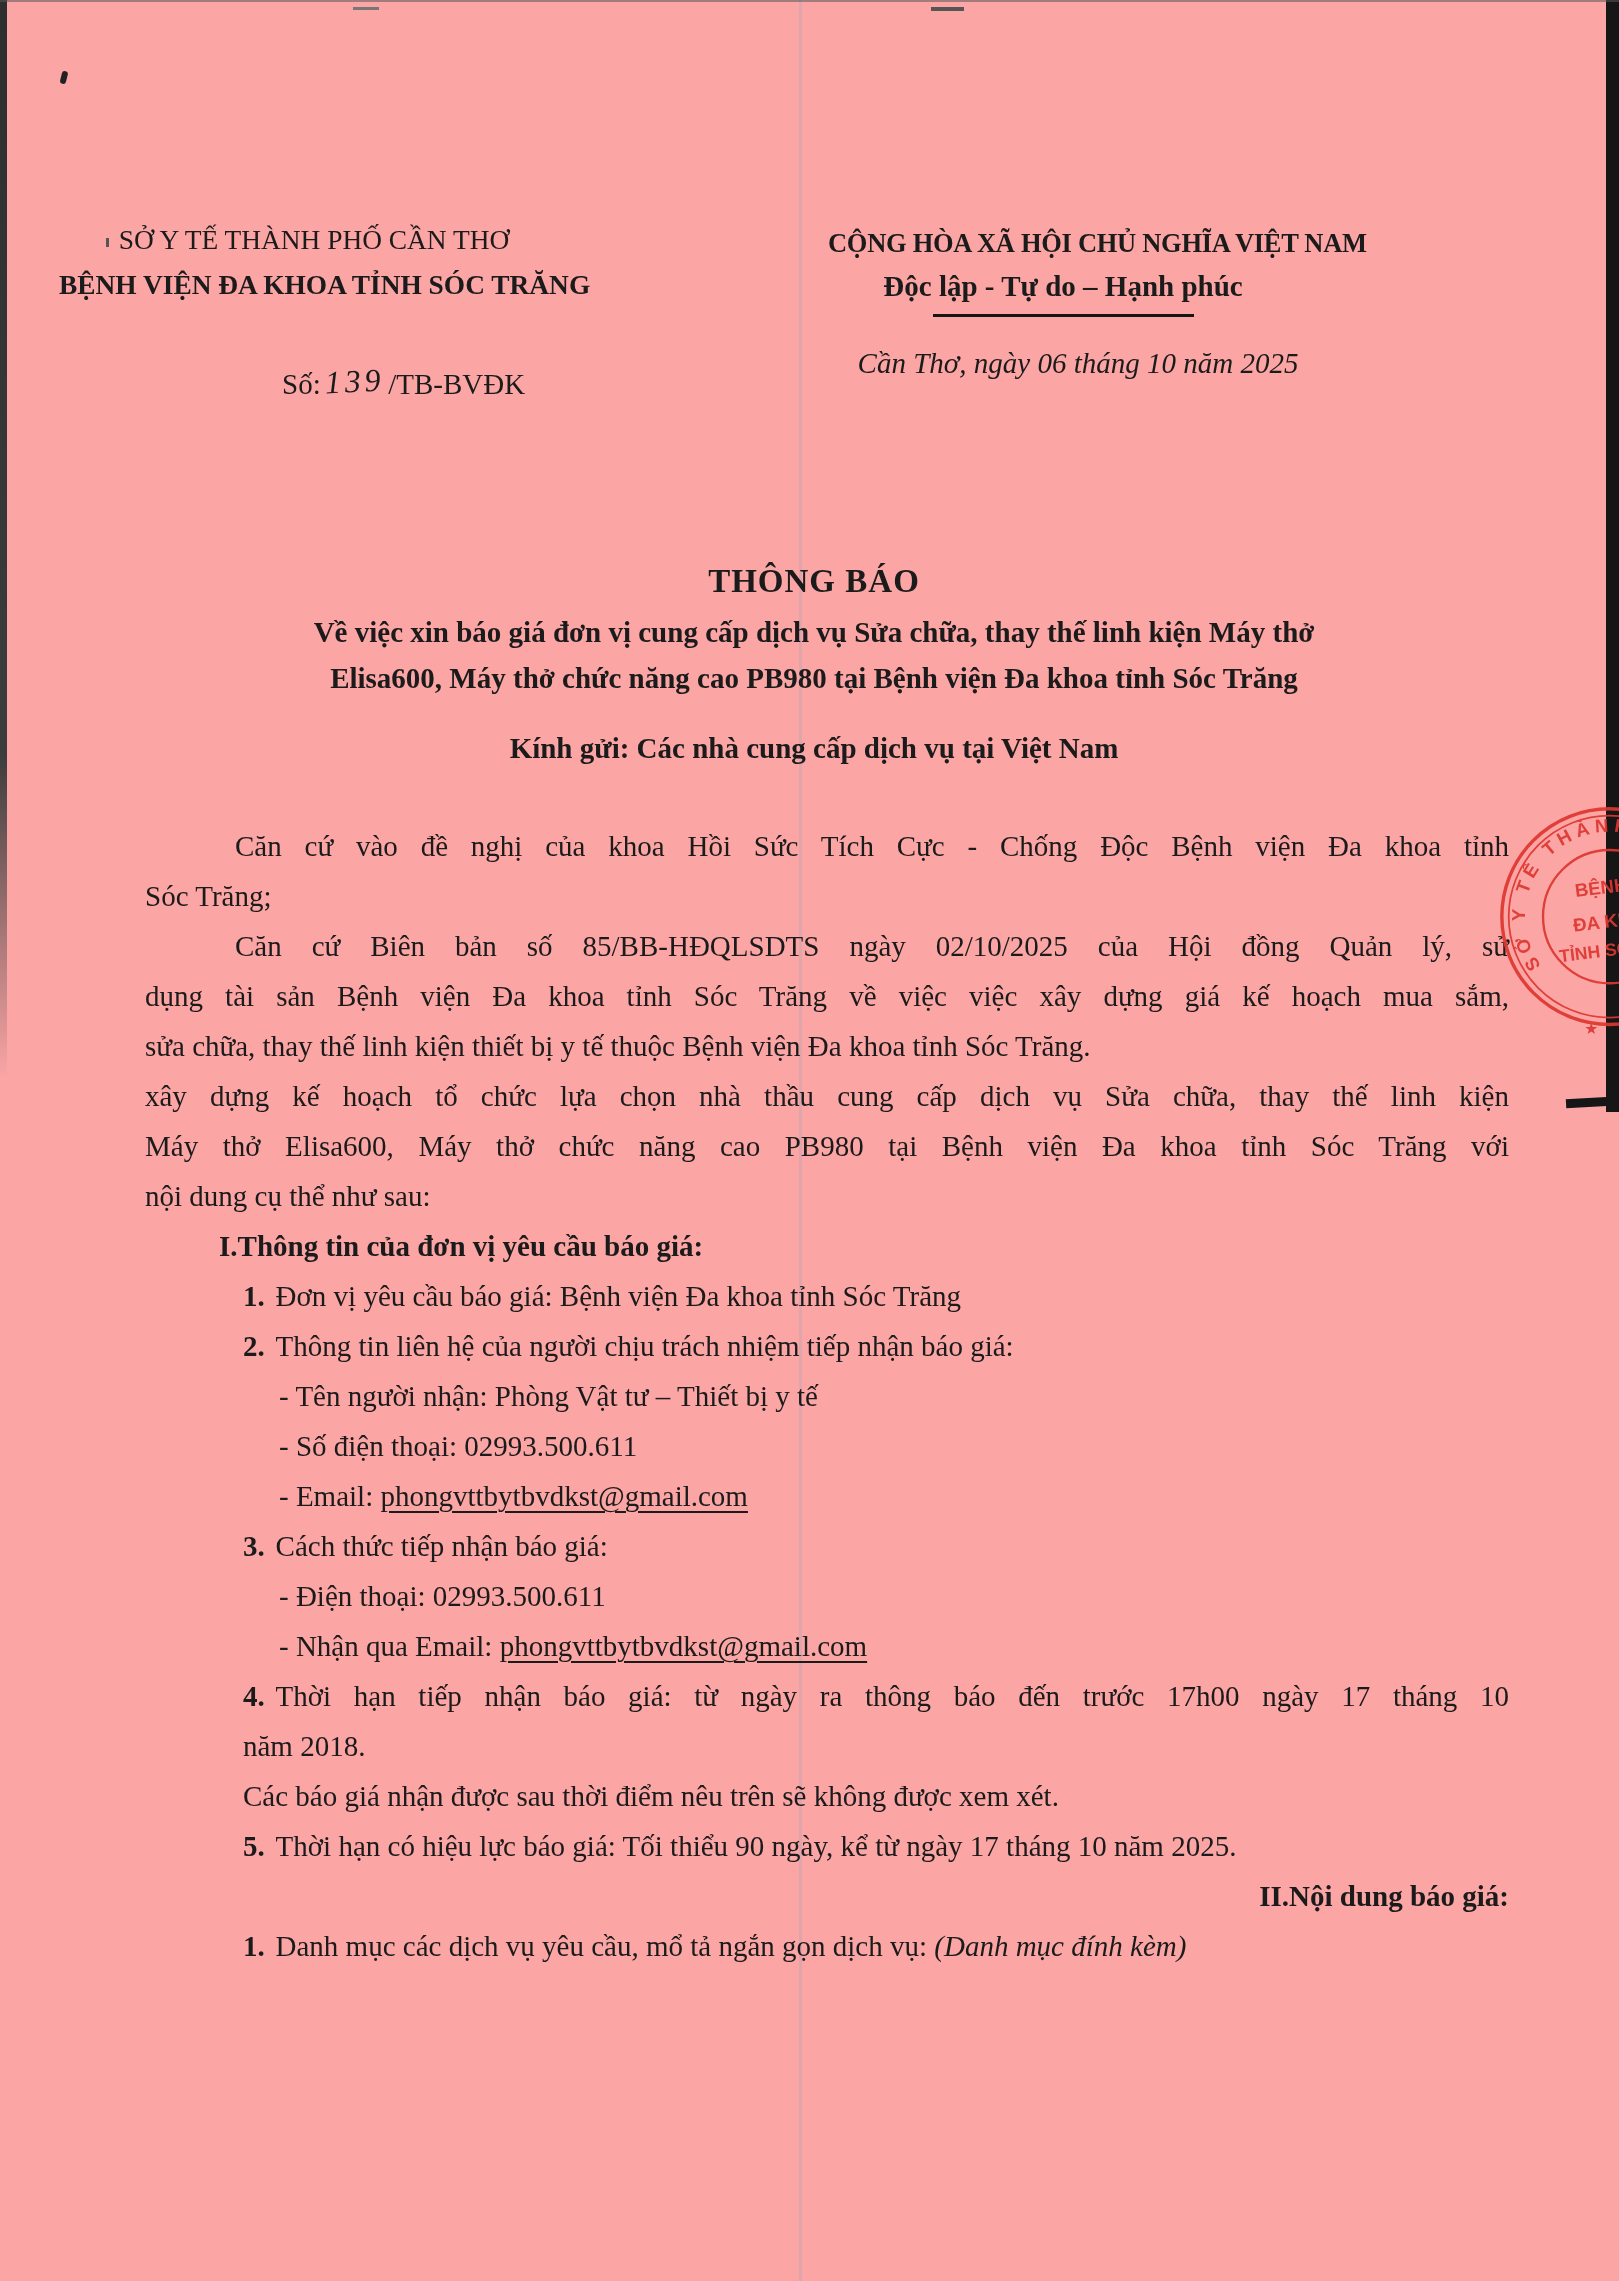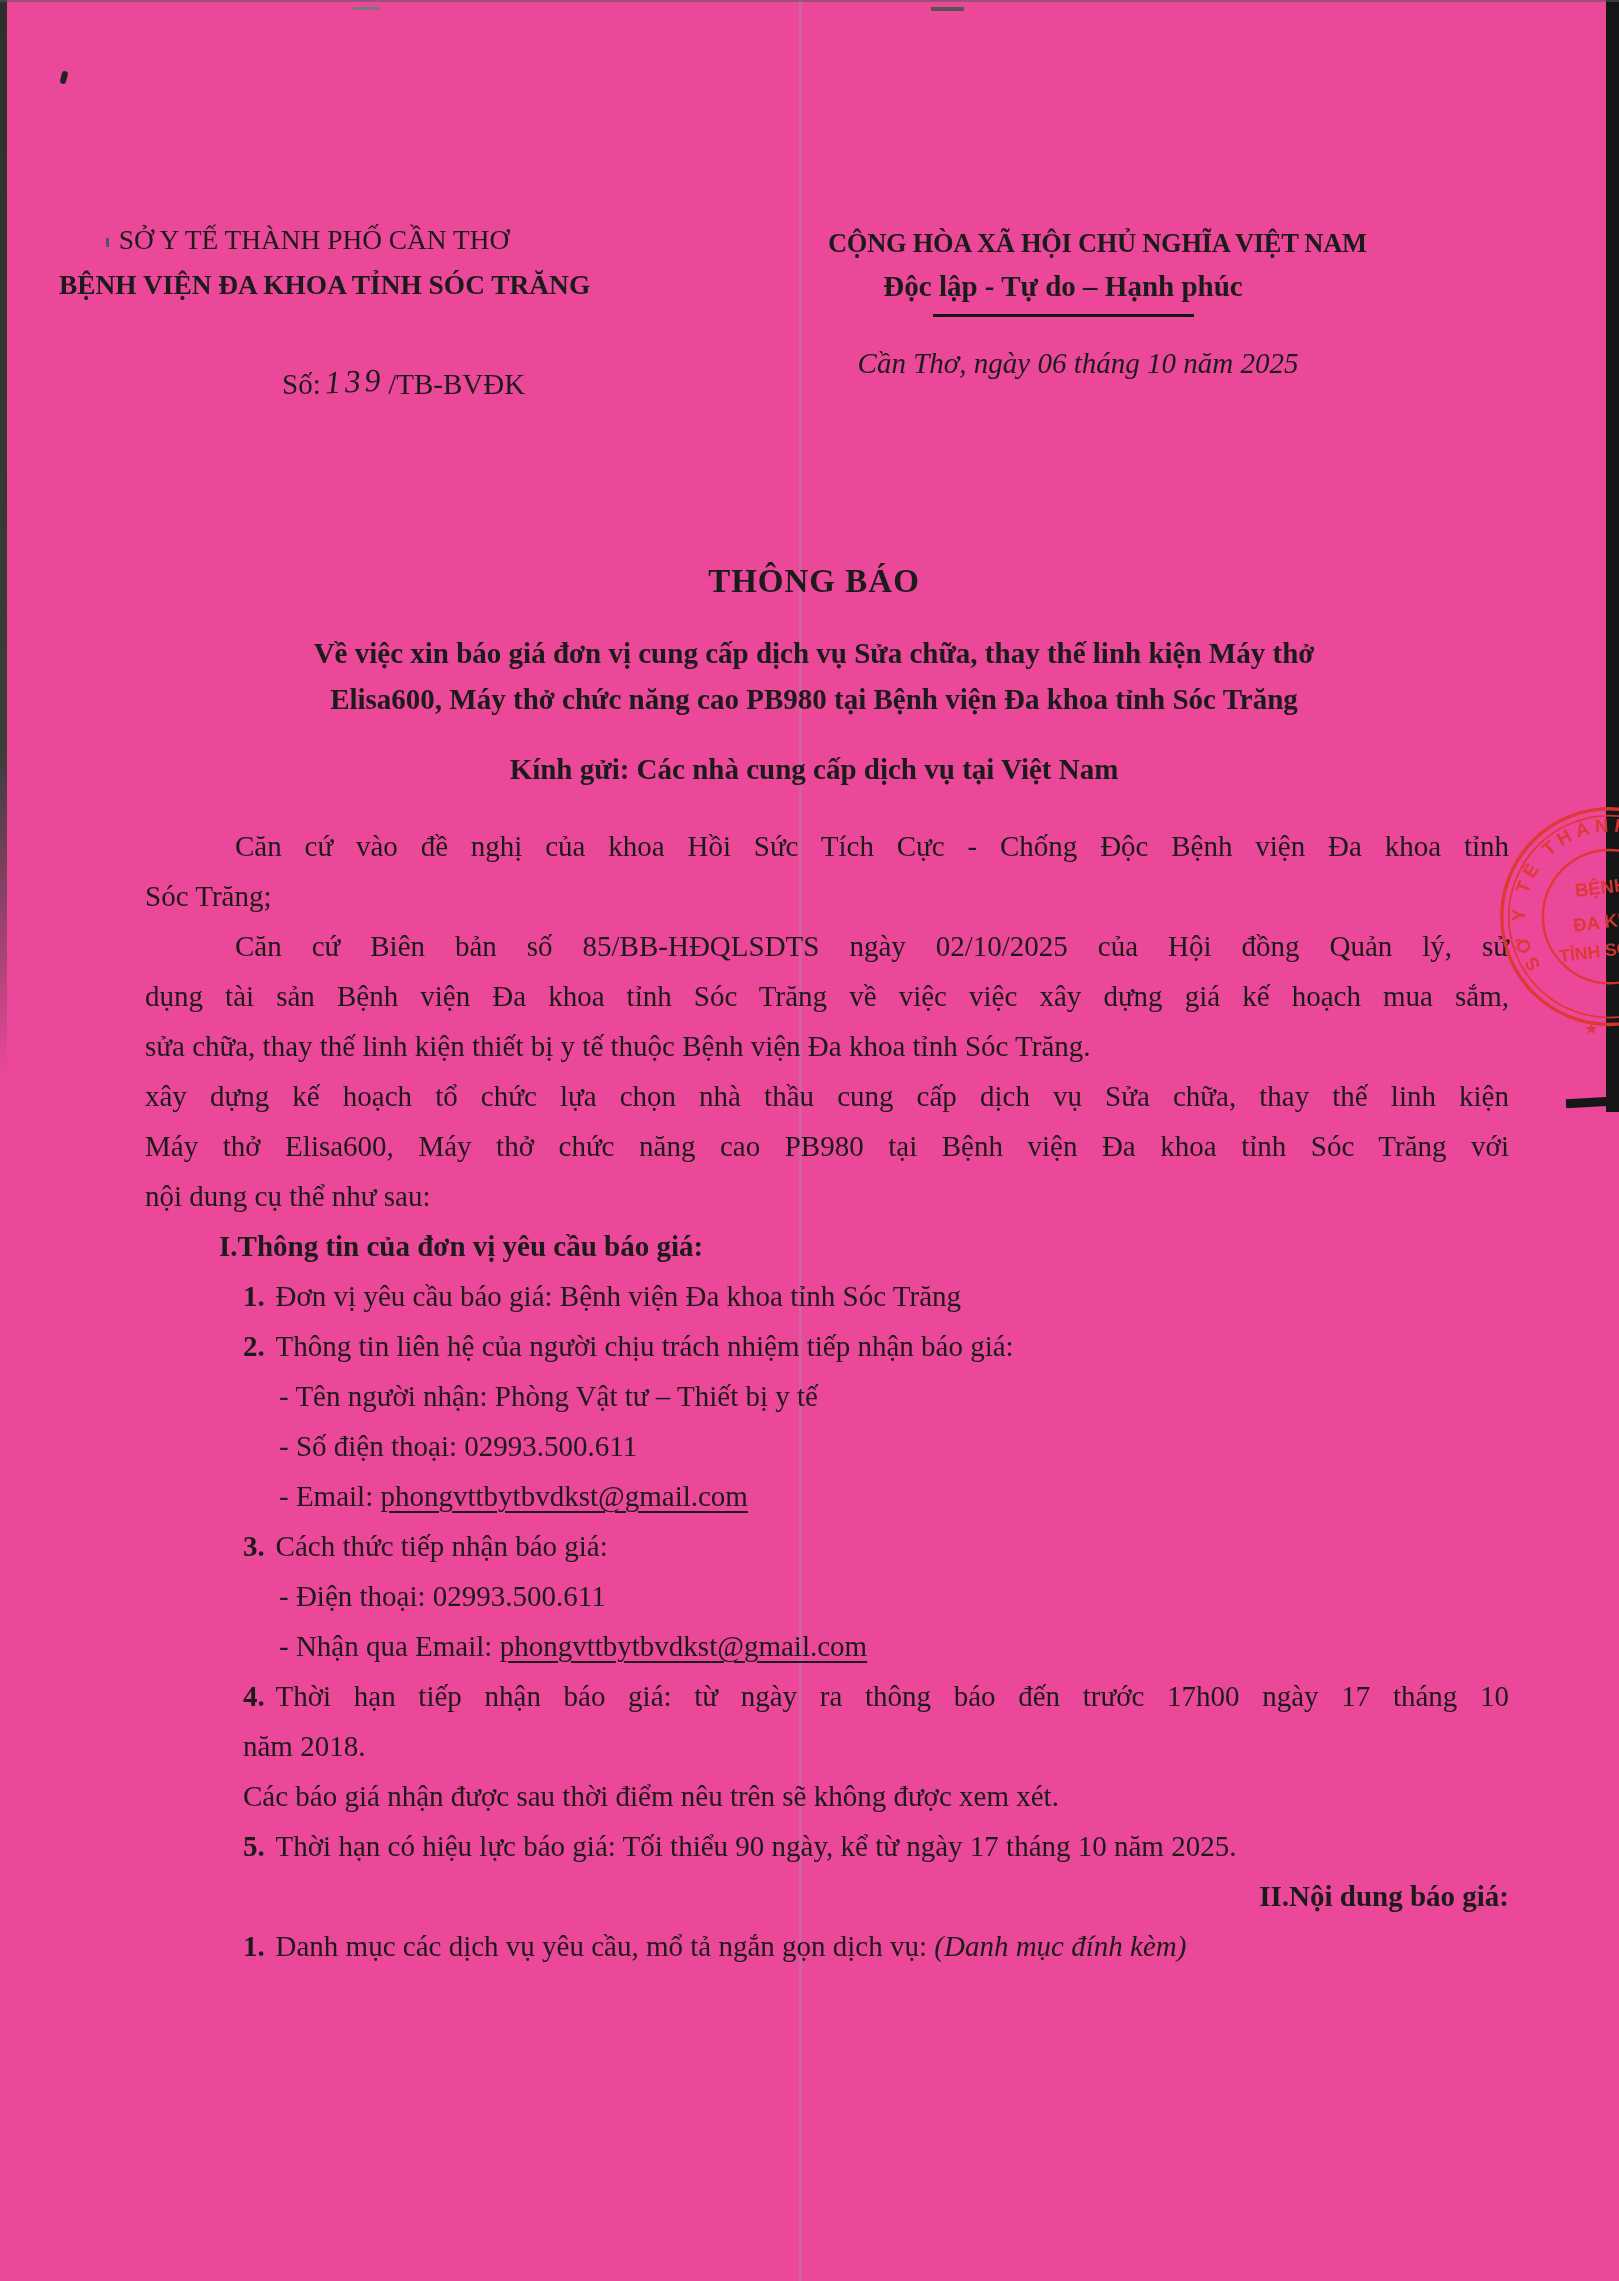--- a/index.html
+++ b/index.html
@@ -1,20 +1,20 @@
 <!DOCTYPE html>
 <html><head>
 <meta charset="utf-8">
 <style>
   html,body{margin:0;padding:0;}
   body{background:#e9e9ea;}
   .page{
     position:relative;
     width:1619px;height:2282px;
-    background:#ec4899;
+    background:#fca5a5;
     overflow:hidden;
     font-family:"Liberation Serif","DejaVu Serif",serif;
     color:#1b1b1b;
   }
   
   .fold-line{position:absolute;left:799px;top:0;width:2.9px;height:2282px;
     background:rgba(150,162,185,0.28);z-index:1;}
   .edge-left{position:absolute;left:0;top:0;width:6.9px;height:1078px;
     background:linear-gradient(to bottom,#2e2e2e 0%,#3c3c3c 70%,rgba(60,60,60,0) 100%);z-index:4;}
   .edge-right{position:absolute;left:1606px;top:0;width:12.7px;height:1112px;background:#161616;z-index:4;}
@@ -36,21 +36,21 @@
   .hdr-right .l2{font-size:29px;line-height:43px;font-weight:bold;white-space:nowrap;}
   .hdr-rule{width:261px;height:2.9px;background:#151515;margin:5.9px auto 0 auto;}
   .so-line{position:absolute;left:282px;top:365px;font-size:29px;white-space:nowrap;z-index:2;}
   .so-num{display:inline-block;font-style:italic;font-size:32px;letter-spacing:3.9px;
     transform:rotate(-3deg) translateY(-2px);padding:0 3.9px;}
   .date-line{position:absolute;left:843px;top:347px;width:470px;text-align:center;
     font-style:italic;font-size:29px;white-space:nowrap;z-index:2;}
 
   
   .title-wrap{position:absolute;left:118px;top:563px;width:1392px;text-align:center;z-index:2;}
-  .doc-title{font-size:33px;font-weight:bold;letter-spacing:1px;margin-bottom:30px;}
+  .doc-title{font-size:33px;font-weight:bold;letter-spacing:1px;margin-bottom:9px;}
   .doc-sub{font-size:29px;font-weight:bold;line-height:46px;white-space:nowrap;}
   .salutation{font-size:29px;font-weight:bold;margin-top:31px;white-space:nowrap;}
 
   
   .body-block{position:absolute;left:145px;top:821px;width:1364px;z-index:2;}
   .ln{font-size:29px;line-height:50px;white-space:nowrap;}
   .ln.just{white-space:normal;text-align:justify;text-align-last:justify;}
   .ind{padding-left:90px;}
   .item{padding-left:98px;}
   .item .n{font-weight:bold;padding-right:10.8px;}

